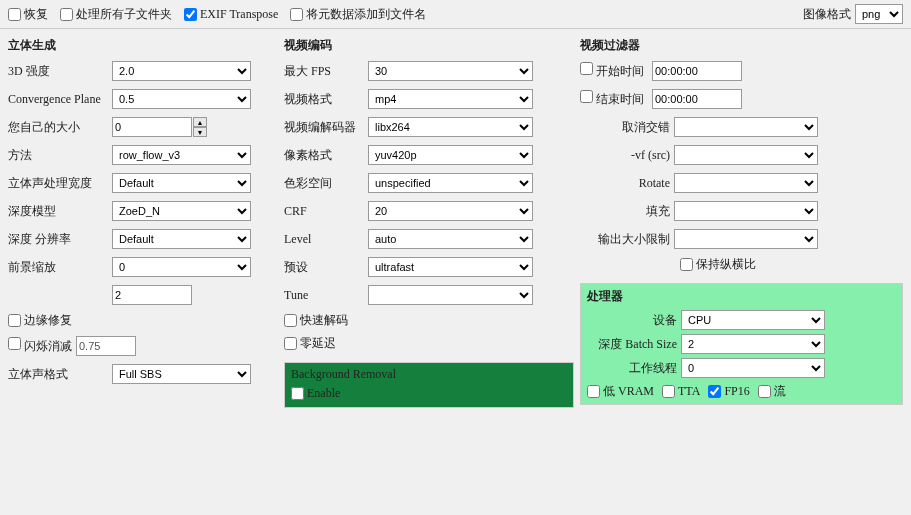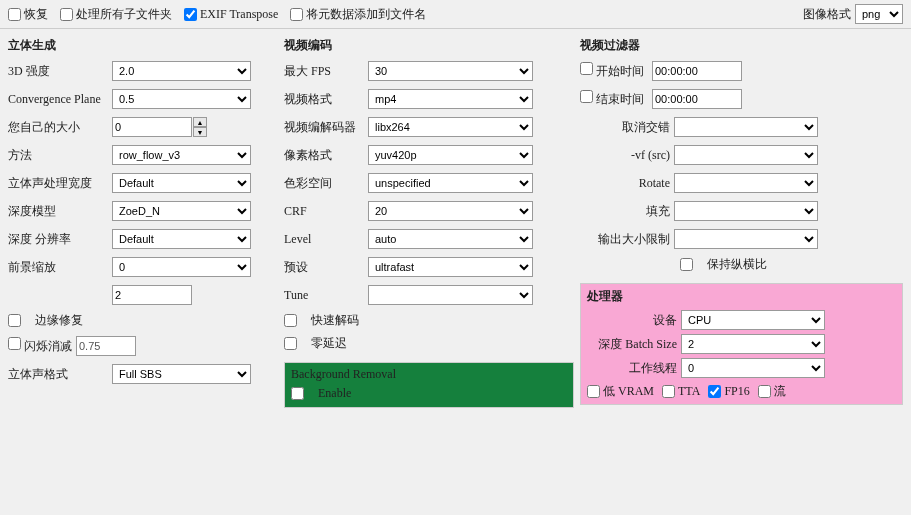--- a/index.html
+++ b/index.html
@@ -120,38 +120,38 @@
     }
     .checkbox-row {
       display: flex;
       align-items: center;
       gap: 4px;
       margin-bottom: 2px;
     }
     .checkbox-row label {
       display: flex;
       align-items: center;
-      gap: 14px;
+      gap: 3px;
     }
     .bg-removal-section {
       border: 1px solid #ccc;
       padding: 4px 6px;
       margin-top: 4px;
       background: #15803d;
     }
     .bg-removal-title {
       font-size: 12px;
       font-weight: normal;
       margin-bottom: 4px;
     }
     .processor-section {
       border: 1px solid #ccc;
       padding: 4px 6px;
       margin-top: 4px;
-      background: #f9a8d4;
+      background: #86efac;
     }
     .processor-title {
       font-size: 12px;
       font-weight: bold;
       margin-bottom: 4px;
     }
     .bottom-checkboxes {
       display: flex;
       gap: 8px;
       align-items: center;

